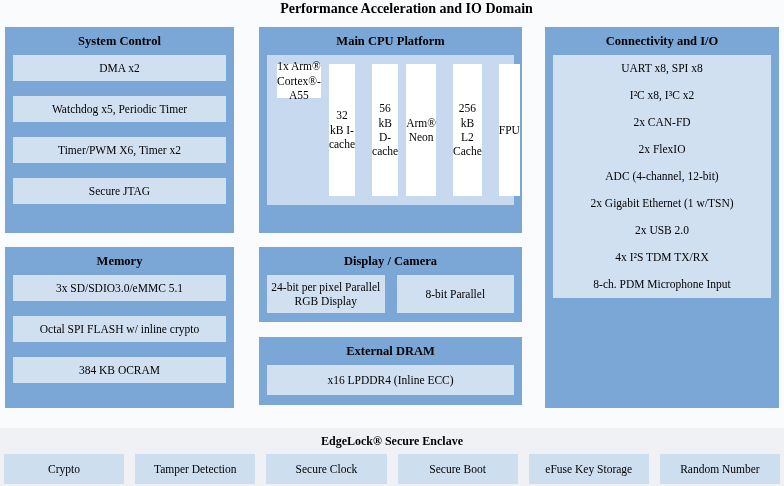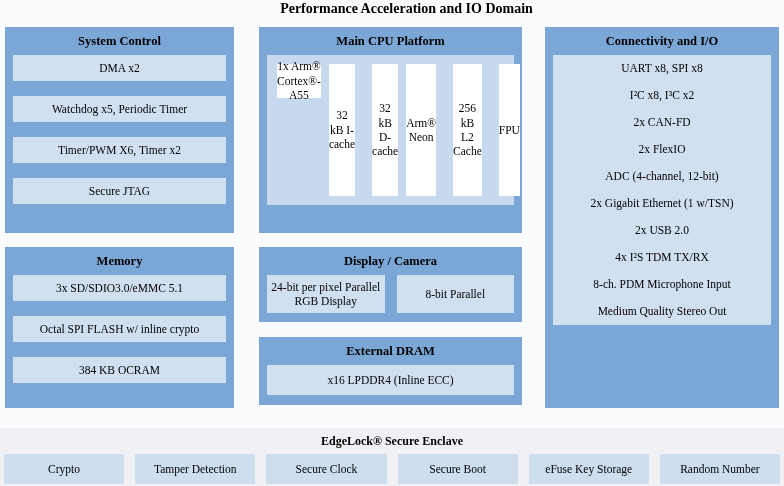--- a/index.html
+++ b/index.html
@@ -94,21 +94,21 @@
       <div class="cell h26">384 KB OCRAM</div>
     </div>
   </div>
 
   <div class="block" id="block-main-cpu">
     <div class="block-title">Main CPU Platform</div>
     <div class="cpu-panel">
       <div class="cpu-box cpu-core">1x Arm® Cortex®-A55</div>
       <div class="cpu-row">
         <div class="cpu-box">32 kB I-cache</div>
-        <div class="cpu-box">32 kB D-cache</div>
+        <div class="cpu-box">56 kB D-cache</div>
       </div>
       <div class="cpu-row">
         <div class="cpu-box">Arm® Neon</div>
         <div class="cpu-box">256 kB L2 Cache</div>
         <div class="cpu-box">FPU</div>
       </div>
     </div>
   </div>
 
   <div class="block" id="block-display-camera">
@@ -131,21 +131,20 @@
     <div class="cells gap8">
       <div class="cell h27">UART x8, SPI x8</div>
       <div class="cell h27">I²C x8, I³C x2</div>
       <div class="cell h27">2x CAN-FD</div>
       <div class="cell h27">2x FlexIO</div>
       <div class="cell h27">ADC (4-channel, 12-bit)</div>
       <div class="cell h27">2x Gigabit Ethernet (1 w/TSN)</div>
       <div class="cell h27">2x USB 2.0</div>
       <div class="cell h27">4x I²S TDM TX/RX</div>
       <div class="cell h27">8-ch. PDM Microphone Input</div>
-      <div class="cell h27">Medium Quality Stereo Out</div>
     </div>
   </div>
 
   <div class="footer">
     <div class="footer-title">EdgeLock® Secure Enclave</div>
     <div class="footer-cells">
       <div class="footer-cell">Crypto</div>
       <div class="footer-cell">Tamper Detection</div>
       <div class="footer-cell">Secure Clock</div>
       <div class="footer-cell">Secure Boot</div>

